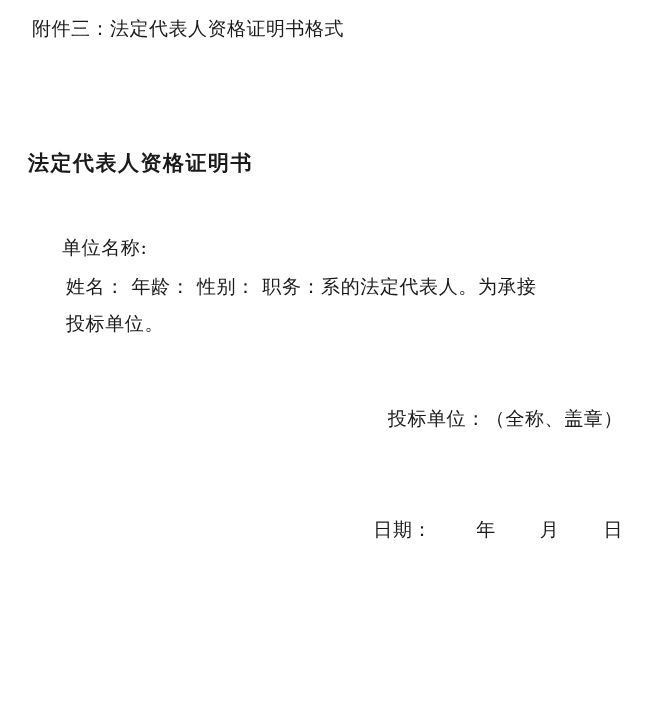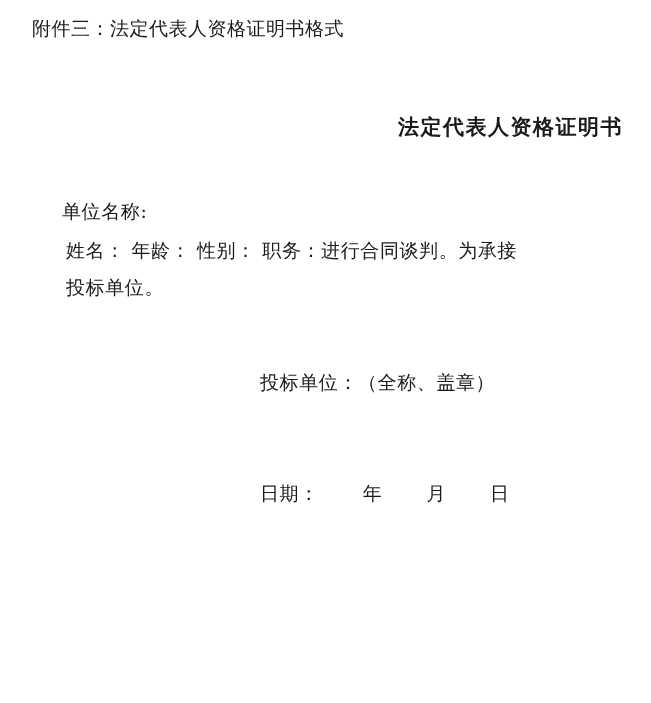--- a/index.html
+++ b/index.html
@@ -23,25 +23,25 @@
     position: relative;
   }
   .attachment-line {
     font-size: 19px;
     line-height: 1.5;
     letter-spacing: 0.5px;
     margin: 0 0 0 4px;
     white-space: nowrap;
   }
   .doc-title {
-    text-align: right;
+    text-align: left;
     font-size: 21px;
     font-weight: bold;
     letter-spacing: 1.5px;
-    margin-top: 70px;
+    margin-top: 106px;
   }
   .body-block {
     margin-top: 52px;
     font-size: 19px;
     line-height: 1.95;
     letter-spacing: 0.6px;
   }
   .line-indent-1 {
     margin-left: 34px;
   }
@@ -51,20 +51,21 @@
     text-justify: inter-ideograph;
   }
   .para-gap {
     margin-top: 2px;
   }
   .sign-block {
     margin-top: 58px;
     font-size: 19px;
     letter-spacing: 0.6px;
     line-height: 1.9;
+    text-align: right;
   }
   .sign-row {
     margin-left: 232px;
   }
   .date-row {
     margin-top: 75px;
     margin-left: 232px;
   }
   .sp-4 { display: inline-block; width: 44px; }
 </style>
@@ -75,21 +76,21 @@
 
   <div class="attachment-line">附件三：法定代表人资格证明书格式</div>
 
   <div class="doc-title">法定代表人资格证明书</div>
 
   <div class="body-block">
 
     <div class="line-indent-1">单位名称:</div>
 
 
-    <div class="para para-gap">姓名：   年龄：   性别：   职务：进行合同谈判。为承接</div>
+    <div class="para para-gap">姓名：   年龄：   性别：   职务：系的法定代表人。为承接</div>
 
 
     <div class="para">投标单位。</div>
   </div>
 
   <div class="sign-block">
     <div class="sign-row">
       <span>投标单位：</span><span>（全称、盖章）</span>
     </div>
     <div class="date-row">

